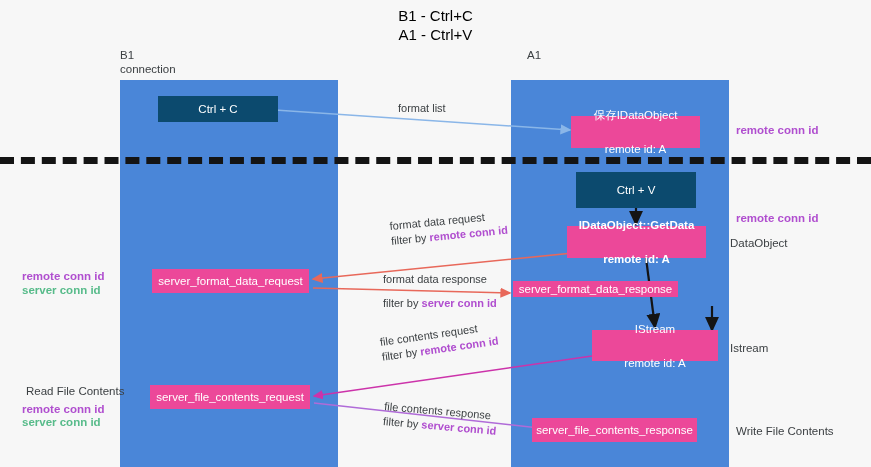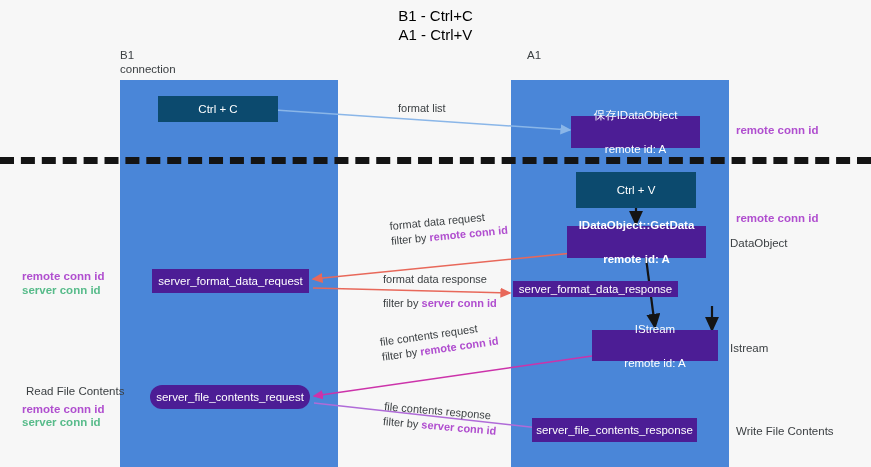--- a/index.html
+++ b/index.html
@@ -30,21 +30,21 @@
 
   
   .box{
     display:flex;align-items:center;justify-content:center;
     text-align:center;color:#ffffff;
     font-size:11.5px;line-height:14px;
     box-sizing:border-box;
     padding:2px 4px;
   }
   .box.green{background:#0c4a6e;}
-  .box.orange{background:#4c1d95;}
+  .box.orange{background:#ec4899;}
   .box .l2{display:block;margin-top:20px;}
 
   
   .sidelab{font-size:11.5px;line-height:15px;color:#3c4043;white-space:nowrap;}
   .purple{color:#b04ecf;font-weight:bold;}
   .green-t{color:#57bb8a;font-weight:bold;}
 
   
   .edgelab{
     font-size:11px;line-height:15px;color:#3c4043;white-space:nowrap;
@@ -142,21 +142,21 @@
 
   <div class="abs box orange" style="left:513px;top:281px;width:165px;height:16px;">
     <span>server_format_data_response</span>
   </div>
 
   <div class="abs box orange" style="left:592px;top:330px;width:126px;height:31px;flex-direction:column;">
     <span>IStream</span>
     <span class="l2">remote id: A</span>
   </div>
 
-  <div class="abs box orange" style="left:150px;top:385px;width:160px;height:24px;border-radius:12px;">
+  <div class="abs box orange" style="left:150px;top:385px;width:160px;height:24px;">
     <span>server_file_contents_request</span>
   </div>
 
   <div class="abs box orange" style="left:532px;top:418px;width:165px;height:24px;">
     <span>server_file_contents_response</span>
   </div>
 
   <div class="abs edgelab" style="left:398px;top:101px;">
     <span>format list</span>
   </div>

